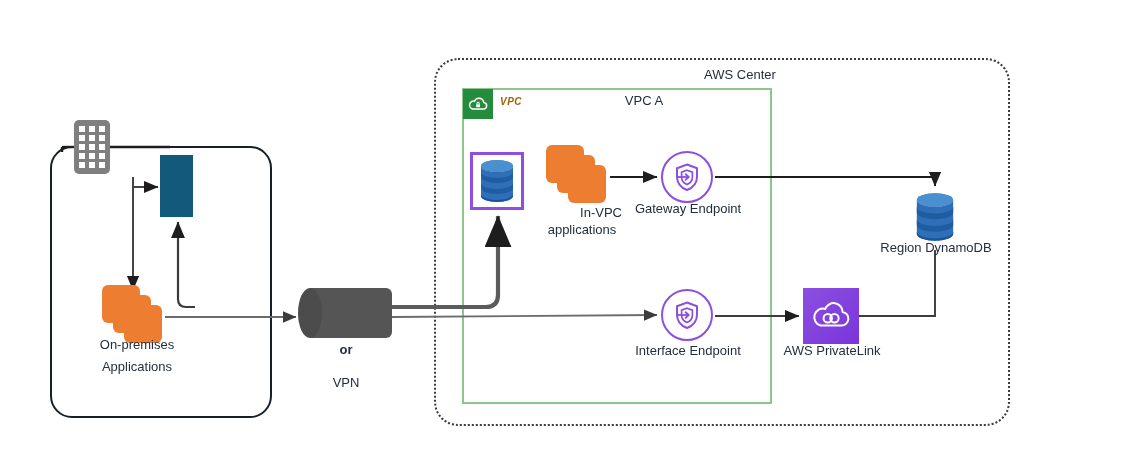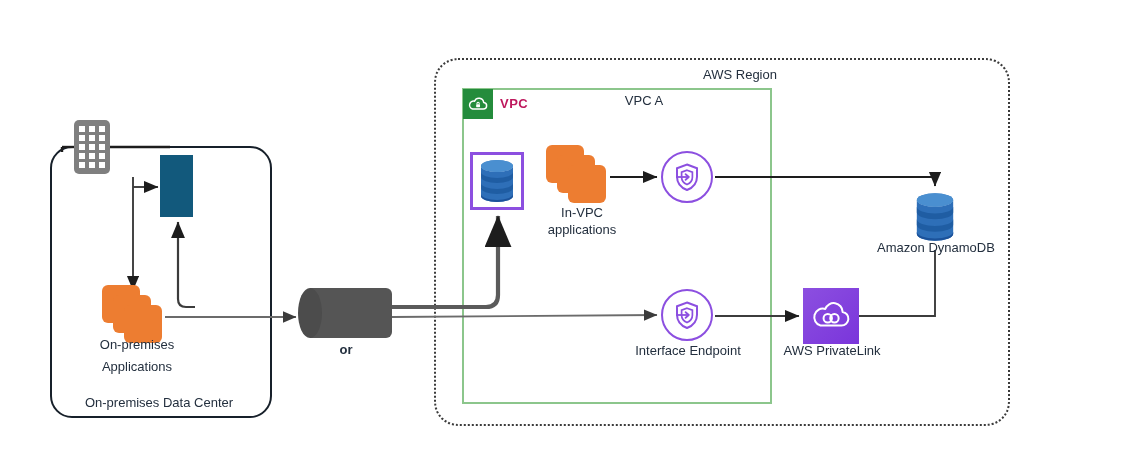--- a/index.html
+++ b/index.html
@@ -51,24 +51,25 @@
   #vpc-badge {
     position: absolute;
     left: 463px; top: 89px;
     width: 30px; height: 30px;
     background: #248c3c;
     display: flex; align-items: center; justify-content: center;
   }
   #vpc-badge-text {
     position: absolute;
     left: 500px; top: 96px;
-    color: #be185d;
-    font-size: 13px;
+    color: #a16207;
+    font-size: 10px;
     font-weight: bold;
     letter-spacing: .5px;
+    font-style: italic;
   }
 
   
   .icon {
     position: absolute;
   }
 
   
   #building {
     left: 74px; top: 120px;
@@ -294,31 +295,32 @@
       <ellipse cx="20" cy="7" rx="16" ry="6" fill="#4a8fd0"></ellipse>
       <path d="M4,13 a16,6 0 0 0 32,0 v5 a16,6 0 0 1 -32,0 z" fill="#1f5da3"></path>
       <path d="M4,24 a16,6 0 0 0 32,0 v5 a16,6 0 0 1 -32,0 z" fill="#1f5da3"></path>
       <path d="M4,35 a16,6 0 0 0 32,0 v2 a16,6 0 0 1 -32,0 z" fill="#1b529a"></path>
     </svg>
   </div>
 
   <div class="lbl" style="left:62px; top:337px; width:150px;">On-premises</div>
   <div class="lbl" style="left:62px; top:359px; width:150px;">Applications</div>
 
-  <div class="lbl" style="left:68px; top:395px; width:182px;">On-premises Data Center</div>
 
   <div class="lbl" style="left:275px; top:342px; width:142px;font-weight:bold;">or</div>
-
-  <div class="lbl" style="left:660px; top:67px; width:160px;">AWS Region</div>
+  <div class="lbl" style="left:275px; top:375px; width:142px;">VPN</div>
+
+  <div class="lbl" style="left:660px; top:67px; width:160px;">AWS Center</div>
 
   <div class="lbl" style="left:584px; top:93px; width:120px;">VPC A</div>
 
-  <div class="lbl" style="left:527px; top:205px; width:110px;">In-VPC</div>
+  <div class="lbl" style="left:546px; top:205px; width:110px;">In-VPC</div>
   <div class="lbl" style="left:527px; top:222px; width:110px;">applications</div>
 
+  <div class="lbl" style="left:617px; top:201px; width:142px;">Gateway Endpoint</div>
 
   <div class="lbl" style="left:762px; top:343px; width:140px;">AWS PrivateLink</div>
 
   <div class="lbl" style="left:617px; top:343px; width:142px;">Interface Endpoint</div>
 
-  <div class="lbl" style="left:860px; top:240px; width:152px;">Amazon DynamoDB</div>
+  <div class="lbl" style="left:860px; top:240px; width:152px;">Region DynamoDB</div>
 
 </div>
 
 </body></html>

